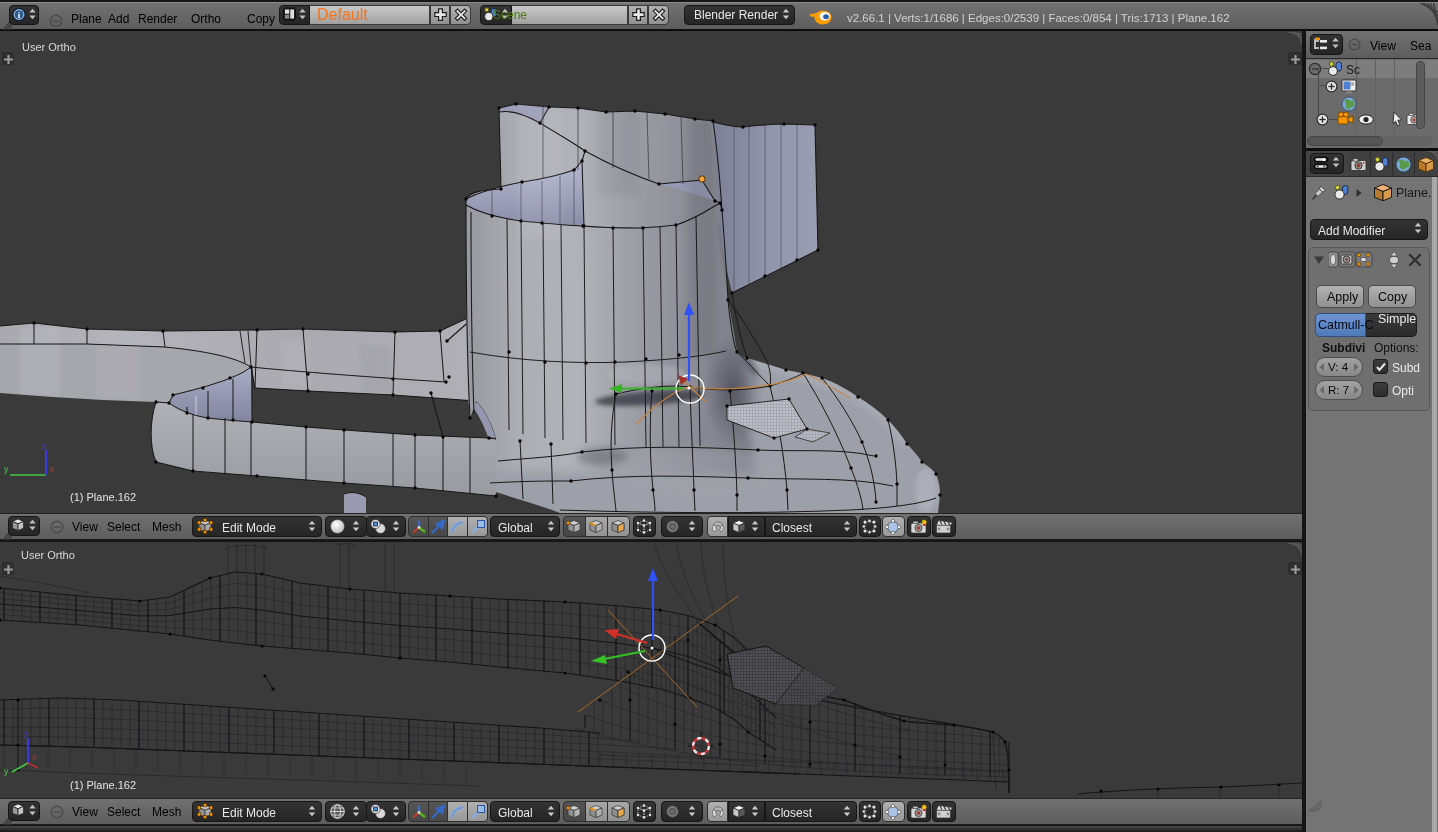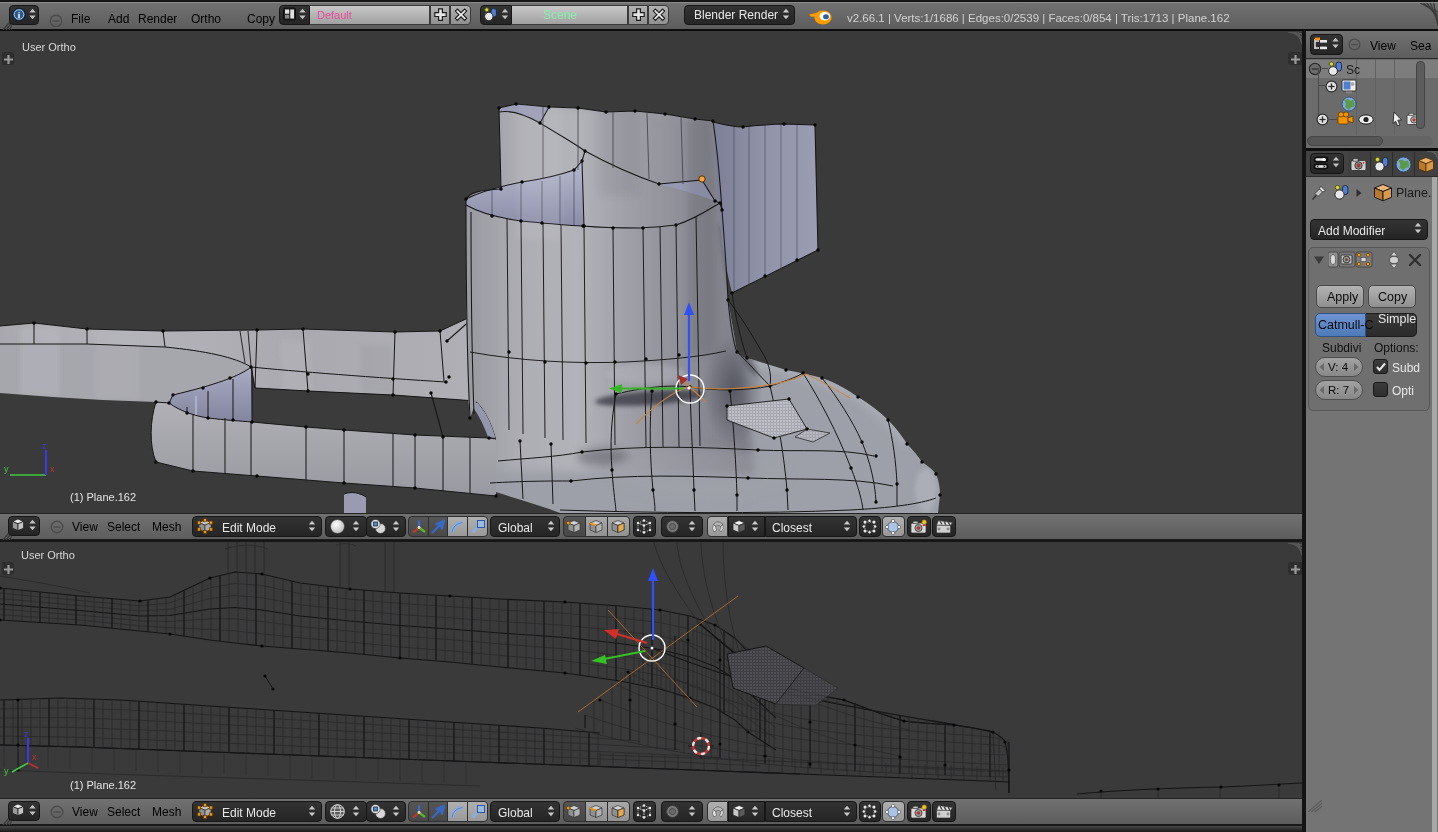--- a/index.html
+++ b/index.html
@@ -33,54 +33,54 @@
     <circle cx="7" cy="7.5" r="6.3" fill="#2c5a8f" stroke="#0f1824"></circle>
     <circle cx="7" cy="7.5" r="4.8" fill="none" stroke="#a9c4e0" stroke-width="1"></circle>
     <text x="7" y="11" font-size="9" font-weight="bold" fill="#fff" text-anchor="middle" font-family="Liberation Serif">i</text>
     <path d="M17.3 5.6 L20.5 1.8 L23.7 5.6 Z" fill="#c0c0c0"></path>
     <path d="M17.3 8.4 L20.5 12.2 L23.7 8.4 Z" fill="#c0c0c0"></path>
   </svg>
 <svg class="abs" style="left:49px;top:14px;" width="13" height="13">
     <circle cx="7" cy="7" r="5.8" fill="none" stroke="#4b4b4b" stroke-width="1.4"></circle>
     <line x1="3.6" y1="7" x2="10.4" y2="7" stroke="#4b4b4b" stroke-width="1.4"></line>
   </svg>
-<div class="abs" style="left:71px;top:13px;color:#000;font-size:12px;line-height:12px;white-space:pre;">File</div>
+<div class="abs" style="left:71px;top:13px;color:#000;font-size:12px;line-height:12px;white-space:pre;">Plane</div>
 <div class="abs" style="left:108px;top:13px;color:#000;font-size:12px;line-height:12px;white-space:pre;">Add</div>
 <div class="abs" style="left:138px;top:13px;color:#000;font-size:12px;line-height:12px;white-space:pre;">Render</div>
 <div class="abs" style="left:191px;top:13px;color:#000;font-size:12px;line-height:12px;white-space:pre;">Ortho</div>
 <div class="abs" style="left:247px;top:13px;color:#000;font-size:12px;line-height:12px;white-space:pre;">Copy</div>
 <div class="abs btnD" style="left:279px;top:5px;width:31px;height:20px;border-radius:4px 0 0 4px;"></div>
 <svg class="abs" style="left:283px;top:7px;" width="26" height="15">
     <rect x="0.5" y="1" width="12" height="12" rx="1.5" fill="#222" stroke="#0d0d0d"></rect>
     <rect x="2" y="2.5" width="4.2" height="4.2" fill="#e0e0e0"></rect>
     <rect x="7.3" y="2.5" width="3.7" height="9" fill="#e0e0e0"></rect>
     <rect x="2" y="7.8" width="4.2" height="3.7" fill="#8a8a8a"></rect>
     <path d="M16.3 5.6 L19.5 1.8 L22.7 5.6 Z" fill="#c0c0c0"></path>
     <path d="M16.3 8.4 L19.5 12.2 L22.7 8.4 Z" fill="#c0c0c0"></path>
   </svg>
 <div class="abs" style="left:310px;top:5px;width:120px;height:20px;background:linear-gradient(#c9c9c9,#a0a0a0);border:1px solid #3a3a3a;border-left:none;box-sizing:border-box;"></div>
-<div class="abs" style="left:317px;top:9px;color:#ec4899;font-size:11px;line-height:12px;white-space:pre;">Default</div>
+<div class="abs" style="left:317px;top:9px;color:#f97316;font-size:16px;line-height:12px;white-space:pre;">Default</div>
 <div class="abs btnL" style="left:430px;top:5px;width:20px;height:20px;border-radius:0;"></div>
 <div class="abs btnL" style="left:450px;top:5px;width:21px;height:20px;border-radius:0 4px 4px 0;"></div>
 <svg class="abs" style="left:434px;top:8px;" width="40" height="15">
     <path d="M4.6 0.9 h3.8 v3.8 h3.8 v3.8 h-3.8 v3.8 h-3.8 v-3.8 h-3.8 v-3.8 h3.8z" fill="#e6e6e6" stroke="#1c1c1c" stroke-width="1.2"></path>
     <g transform="translate(20.5,0.2)">
       <path d="M0.8 2.9 l2.1-2.1 3.6 3.6 3.6-3.6 2.1 2.1 -3.6 3.6 3.6 3.6 -2.1 2.1 -3.6-3.6 -3.6 3.6 -2.1-2.1 3.6-3.6z" fill="#e6e6e6" stroke="#1c1c1c" stroke-width="1.1"></path>
     </g>
   </svg>
 <div class="abs btnD" style="left:480px;top:5px;width:32px;height:20px;border-radius:4px 0 0 4px;"></div>
 <svg class="abs" style="left:484px;top:7px;" width="28" height="16">
     <rect x="7" y="1.5" width="5.4" height="8.5" rx="2.4" fill="#4f7fd0" stroke="#1c2a44"></rect>
     <circle cx="4.8" cy="9.5" r="4.2" fill="#e8e8e8" stroke="#2a2a2a"></circle>
     <circle cx="2.8" cy="2.8" r="2" fill="#d8d845" stroke="#555510"></circle>
     <path d="M17.8 5.6 L21 1.8 L24.2 5.6 Z" fill="#c0c0c0"></path>
     <path d="M17.8 8.4 L21 12.2 L24.2 8.4 Z" fill="#c0c0c0"></path>
   </svg>
 <div class="abs" style="left:512px;top:5px;width:116px;height:20px;background:linear-gradient(#c9c9c9,#a0a0a0);border:1px solid #3a3a3a;border-left:none;box-sizing:border-box;"></div>
-<div class="abs" style="left:543px;top:9px;color:#86efac;font-size:12px;line-height:12px;white-space:pre;">Scene</div>
+<div class="abs" style="left:493px;top:9px;color:#4d7c0f;font-size:12px;line-height:12px;white-space:pre;">Scene</div>
 <div class="abs btnL" style="left:628px;top:5px;width:20px;height:20px;border-radius:0;"></div>
 <div class="abs btnL" style="left:648px;top:5px;width:21px;height:20px;border-radius:0 4px 4px 0;"></div>
 <svg class="abs" style="left:632px;top:8px;" width="40" height="15">
     <path d="M4.6 0.9 h3.8 v3.8 h3.8 v3.8 h-3.8 v3.8 h-3.8 v-3.8 h-3.8 v-3.8 h3.8z" fill="#e6e6e6" stroke="#1c1c1c" stroke-width="1.2"></path>
     <g transform="translate(20.5,0.2)">
       <path d="M0.8 2.9 l2.1-2.1 3.6 3.6 3.6-3.6 2.1 2.1 -3.6 3.6 3.6 3.6 -2.1 2.1 -3.6-3.6 -3.6 3.6 -2.1-2.1 3.6-3.6z" fill="#e6e6e6" stroke="#1c1c1c" stroke-width="1.1"></path>
     </g>
   </svg>
 <div class="abs btnD" style="left:684px;top:5px;width:111px;height:20px;"></div>
 <div class="abs" style="left:694px;top:9px;color:#e8e8e8;font-size:12px;line-height:12px;white-space:pre;">Blender Render</div>
@@ -1531,21 +1531,21 @@
     <path d="M3 3 L13 13 M13 3 L3 13" stroke="#2e2e2e" stroke-width="2.2" stroke-linecap="round"></path>
   </svg>
 <div class="abs btnL" style="left:1316px;top:285px;width:48px;height:23px;border-radius:5px;border-color:#4a4a4a;"></div>
 <div class="abs btnL" style="left:1368px;top:285px;width:48px;height:23px;border-radius:5px;border-color:#4a4a4a;"></div>
 <div class="abs" style="left:1327px;top:291px;color:#0a0a0a;font-size:12.5px;line-height:12.5px;white-space:pre;">Apply</div>
 <div class="abs" style="left:1378px;top:291px;color:#0a0a0a;font-size:12.5px;line-height:12.5px;white-space:pre;">Copy</div>
 <div class="abs" style="left:1315px;top:313px;width:51px;height:24px;background:linear-gradient(#6f94d4,#4e7ab8);border:1px solid #31517e;border-radius:5px 0 0 5px;box-sizing:border-box;"></div>
 <div class="abs" style="left:1366px;top:313px;width:51px;height:24px;background:linear-gradient(#3a3a3a,#2b2b2b);border:1px solid #1c1c1c;border-left:none;border-radius:0 5px 5px 0;box-sizing:border-box;"></div>
 <div class="abs" style="left:1318px;top:319px;color:#08090c;font-size:12.5px;line-height:12.5px;white-space:pre;">Catmull-C</div>
 <div class="abs" style="left:1378px;top:313px;color:#e8e8e8;font-size:12.5px;line-height:12.5px;white-space:pre;">Simple</div>
-<div class="abs" style="left:1322px;top:342px;color:#101010;font-size:12px;line-height:12px;white-space:pre;">Subdivi</div>
+<div class="abs" style="left:1322px;top:342px;color:#101010;font-size:12px;line-height:12px;white-space:pre;font-weight:bold;">Subdivi</div>
 <div class="abs" style="left:1374px;top:342px;color:#101010;font-size:12px;line-height:12px;white-space:pre;">Options:</div>
 <div class="abs" style="left:1315px;top:357px;width:48px;height:20px;background:linear-gradient(#a2a2a2,#888888);border:1px solid #4e4e4e;border-radius:10px;box-sizing:border-box;"></div>
 <svg class="abs" style="left:1318px;top:362px;" width="8" height="10">
     <path d="M6 1 L1.5 5 L6 9 Z" fill="#6a6a6a"></path>
   </svg>
 <svg class="abs" style="left:1352px;top:362px;" width="8" height="10">
     <path d="M2 1 L6.5 5 L2 9 Z" fill="#6a6a6a"></path>
   </svg>
 <div class="abs" style="left:1328px;top:362px;color:#0a0a0a;font-size:11.5px;line-height:11.5px;white-space:pre;">V: 4</div>
 <div class="abs" style="left:1315px;top:380px;width:48px;height:20px;background:linear-gradient(#a2a2a2,#888888);border:1px solid #4e4e4e;border-radius:10px;box-sizing:border-box;"></div>

